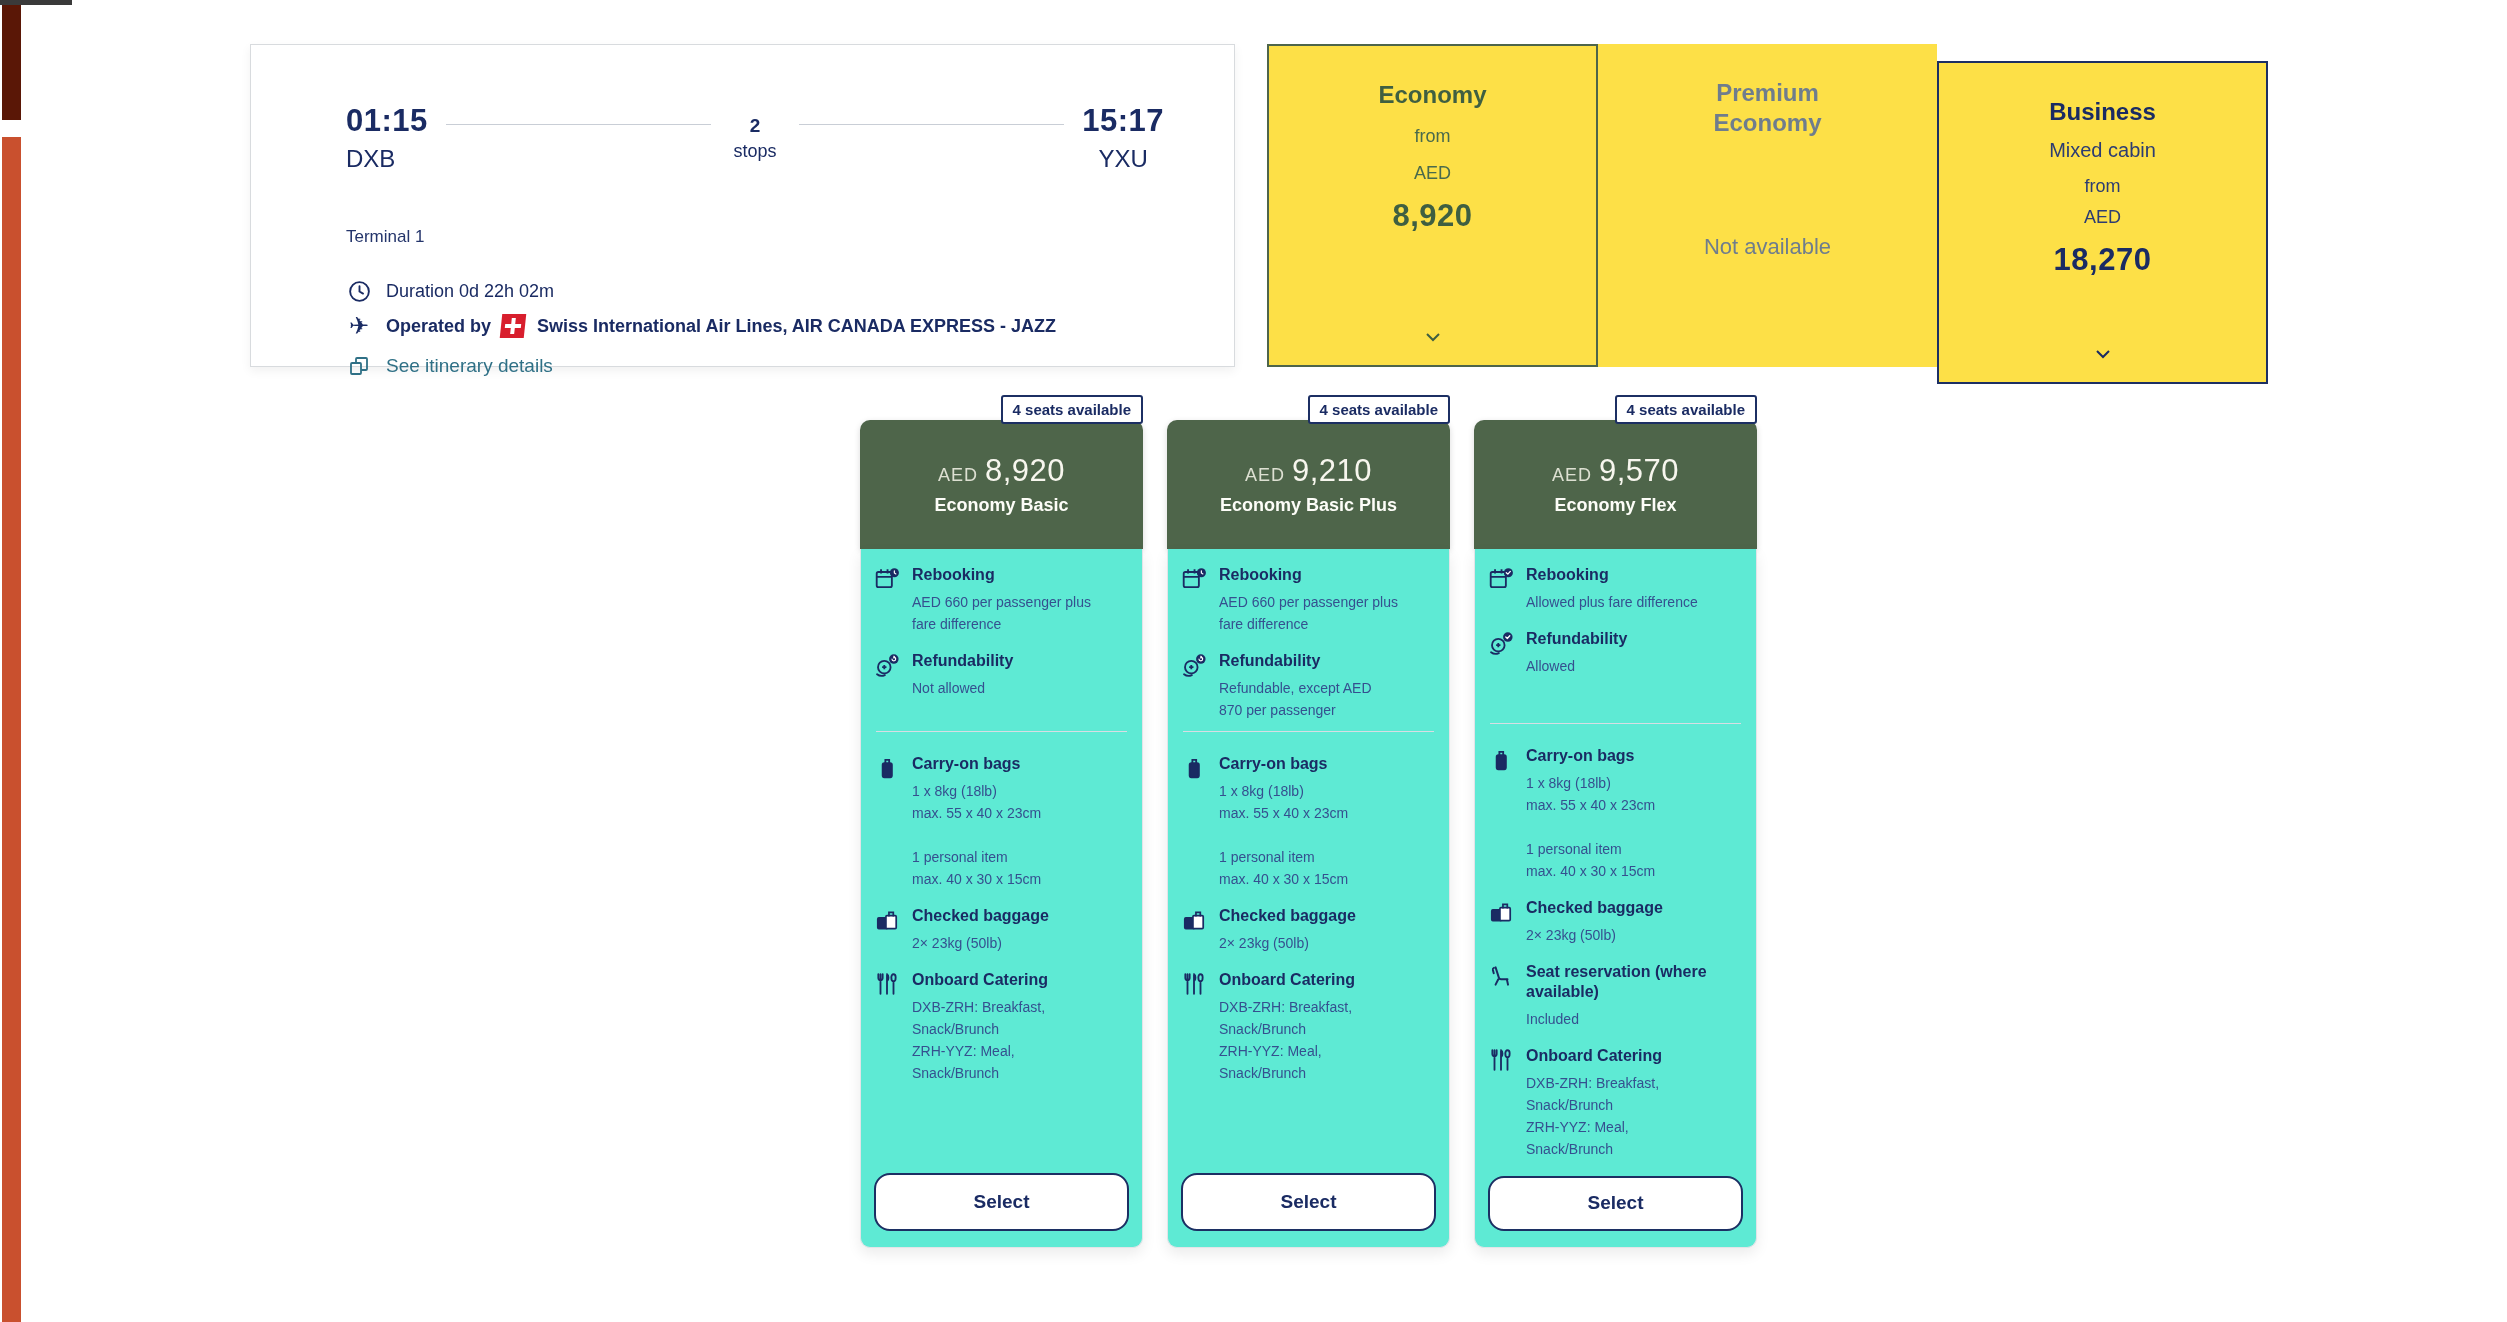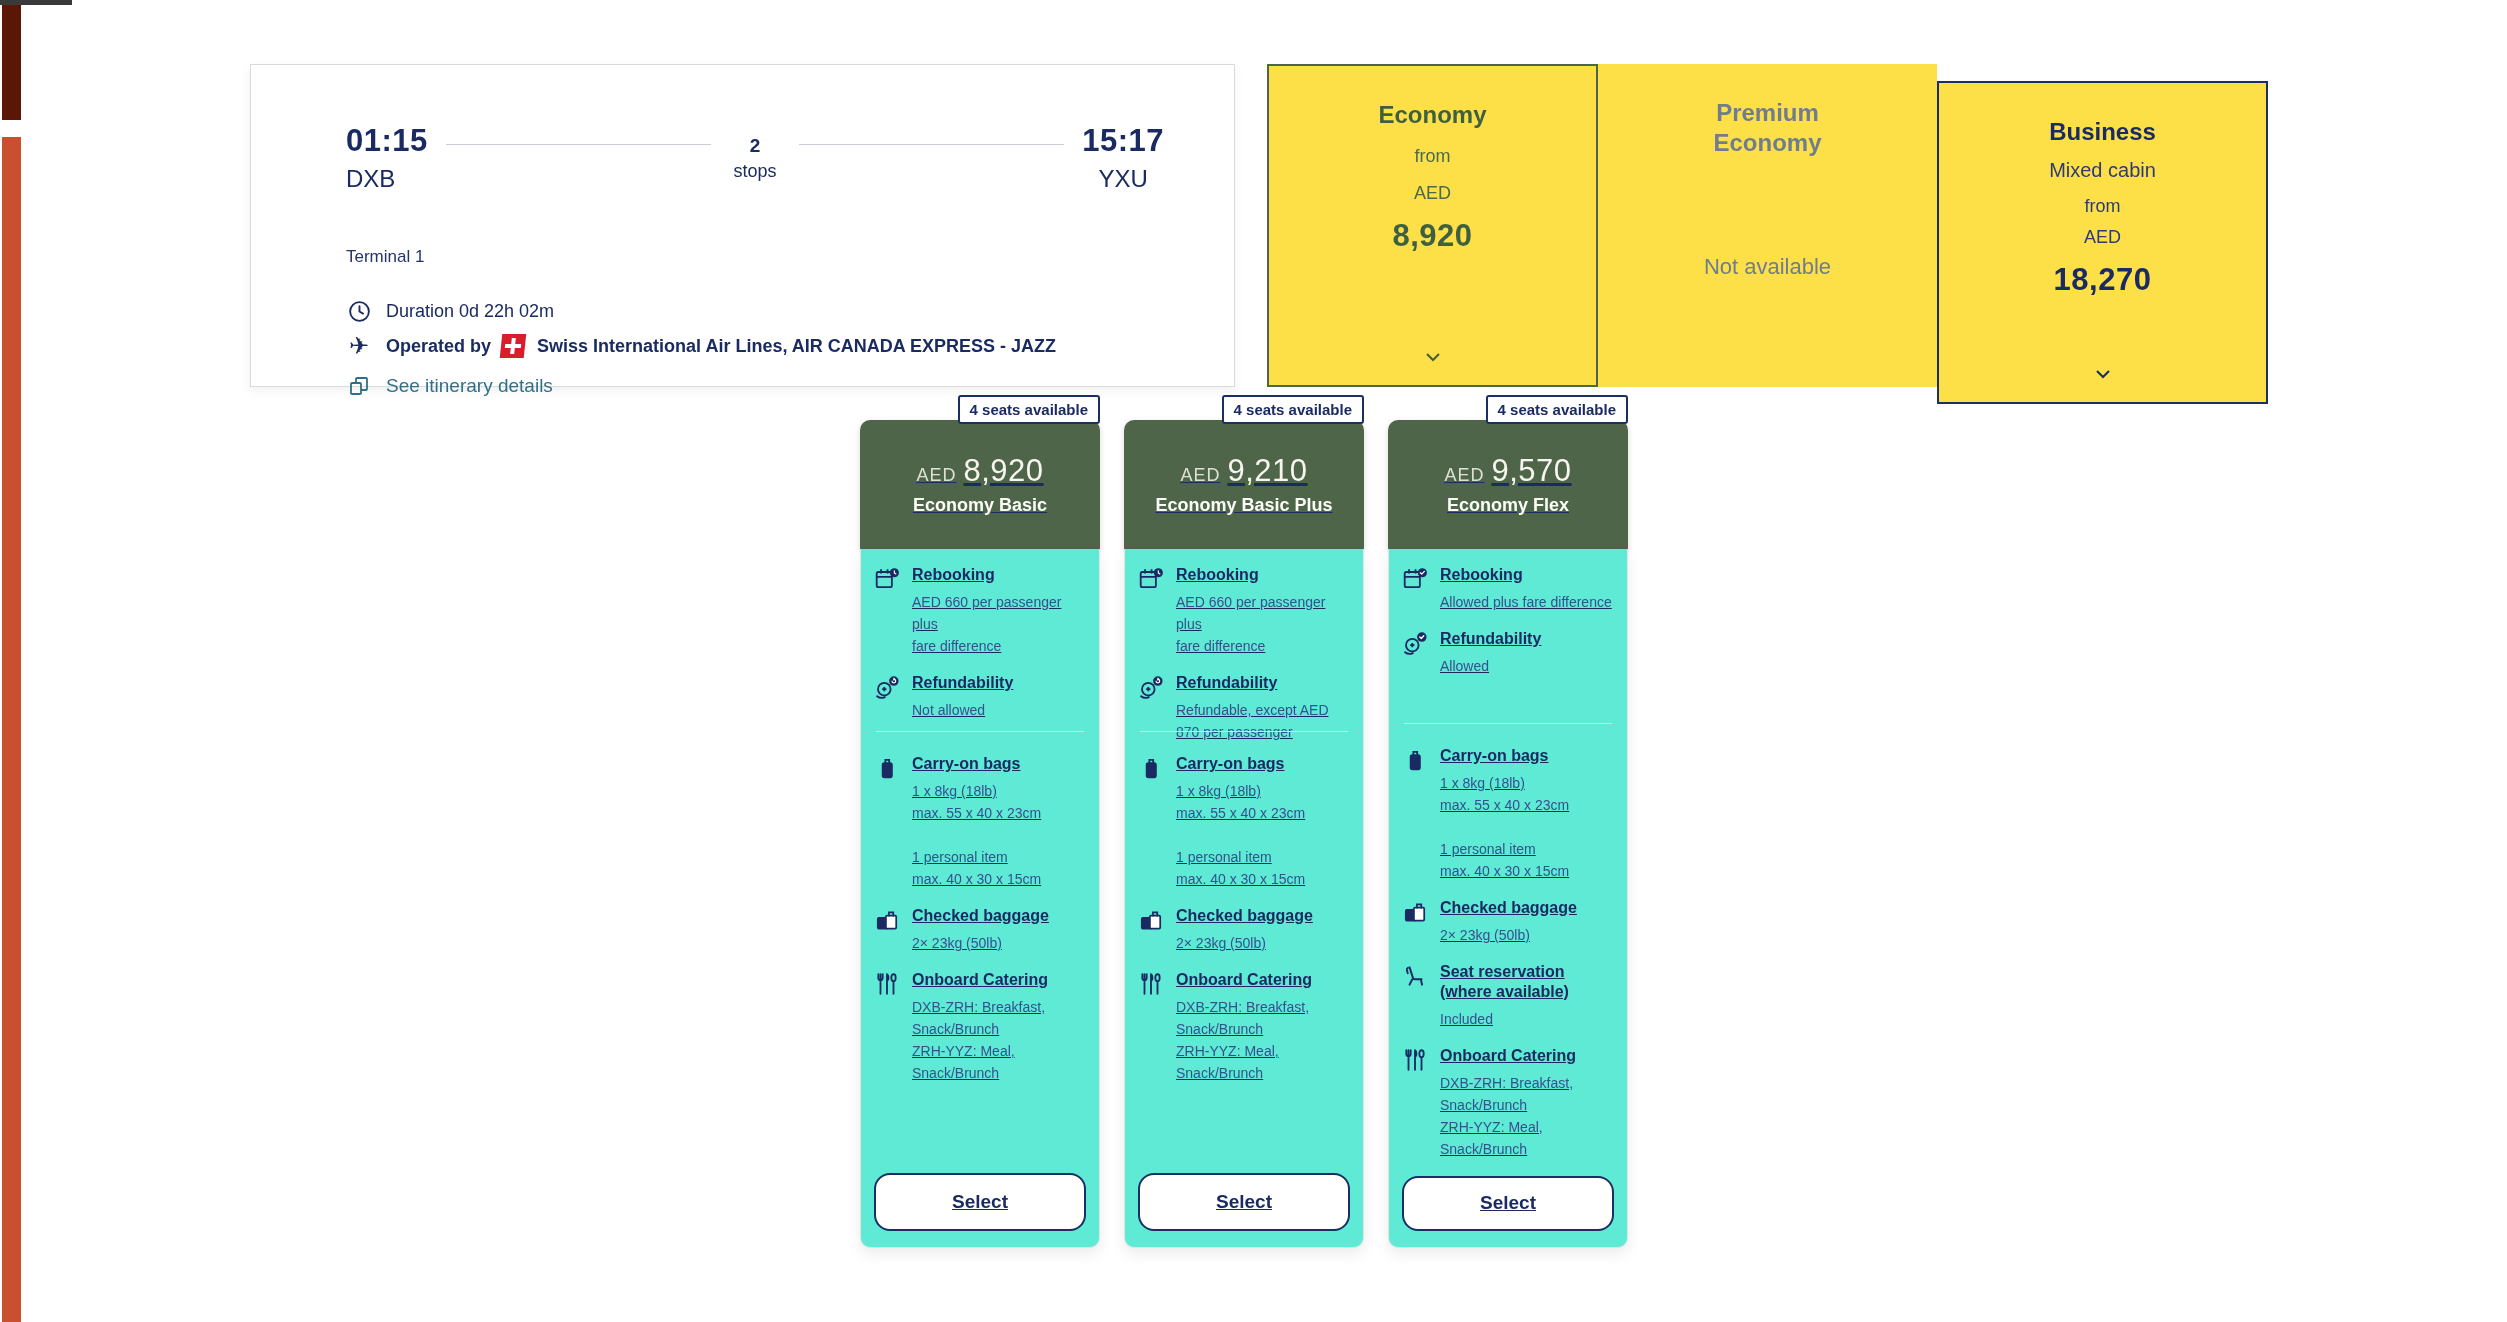--- a/index.html
+++ b/index.html
@@ -6,21 +6,21 @@
   html,body { background:#ffffff; }
   body { font-family:"Liberation Sans", sans-serif; }
   .page { position:relative; width:2507px; height:1322px; background:#ffffff; overflow:hidden; color:#1a2b63; }
 
   
   .top-strip   { position:absolute; left:0; top:0; width:72px; height:5px; background:#3a3a3a; }
   .bar-maroon  { position:absolute; left:2px; top:5px;  width:19px; height:115px; background:#5a1706; }
   .bar-orange  { position:absolute; left:2px; top:137px; width:19px; height:1185px; background:#c9502e; }
 
   
-  .results-row { position:absolute; left:250px; top:64px; height:323px; display:flex; }
+  .results-row { position:absolute; left:250px; top:44px; height:323px; display:flex; }
   .flight-panel { width:985px; height:323px; background:#fff; border:1px solid #d8dbde;
                   box-shadow:0 4px 10px rgba(0,0,0,.06); position:relative; margin-right:32px; }
   .fp-time-row { position:absolute; left:95px; right:70px; top:58px; display:flex; align-items:flex-start; }
   .fp-dep, .fp-arr { display:flex; flex-direction:column; }
   .fp-arr { margin-left:auto; text-align:center; }
   .time  { font-size:31px; font-weight:bold; color:#1a2b63; letter-spacing:.5px; }
   .code  { font-size:24px; color:#1a2b63; margin-top:6px; }
   .terminal { position:absolute; left:95px; top:182px; font-size:17px; color:#24356b; }
   .fp-stops { flex:1; display:flex; align-items:flex-start; margin:0 18px; padding-top:12px; }
   .stops-line { flex:1; height:0; border-top:1px solid #c9ced6; margin-top:9px; }
@@ -54,21 +54,21 @@
   .cabin-economy .cabin-from, .cabin-economy .cabin-cur { color:#4a6a4c; margin-top:16px; }
   .cabin-business .cabin-from, .cabin-business .cabin-cur { color:#2c3c72; }
   .cabin-price { font-size:31px; font-weight:bold; margin-top:14px; letter-spacing:.5px; }
   .cabin-economy .cabin-price { color:#3f5f41; }
   .cabin-business .cabin-price { color:#1a2b63; }
   .cabin-status { font-size:22px; color:#6f7d8d; margin-top:96px;text-align:right; }
   .cabin-chevron { position:absolute; bottom:16px; left:50%; transform:translateX(-50%); width:30px; height:24px; cursor:pointer; }
 
   
   .fares-row { position:absolute; left:860px; top:395px; display:flex; gap:24px; }
-  .fare-card { width:240px; position:relative; padding-top:25px;text-decoration:underline; }
+  .fare-card { width:283px; position:relative; padding-top:25px; }
   .fare-badge { position:absolute; top:0; right:0; background:#fff; border:2px solid #1c2f63; border-radius:3px;
                 font-size:15px; font-weight:bold; color:#1a2b63; padding:4px 10px; z-index:2; white-space:nowrap; }
   .fare-header { background:#4e654a; border-radius:10px 10px 0 0; height:129px; display:flex; flex-direction:column;
                  align-items:center; justify-content:center; color:#fff; box-shadow:0 2px 6px rgba(0,0,0,.15); }
   .fare-price-line { display:flex; align-items:baseline; gap:7px; }
   .fare-cur { font-size:18px; color:#dde0d2; letter-spacing:1px; }
   .fare-price { font-size:31px; color:#f7f6ee; letter-spacing:.5px; }
   .fare-name { font-size:18px; font-weight:bold; color:#fdfdf8; margin-top:6px; }
   .fare-body { background:#5eead4; border:1px solid #e2e4e8; border-top:none; border-radius:0 0 10px 10px;
                box-shadow:0 6px 14px rgba(0,0,0,.08); height:699px; display:flex; flex-direction:column; padding:16px 13px 16px 13px; }

